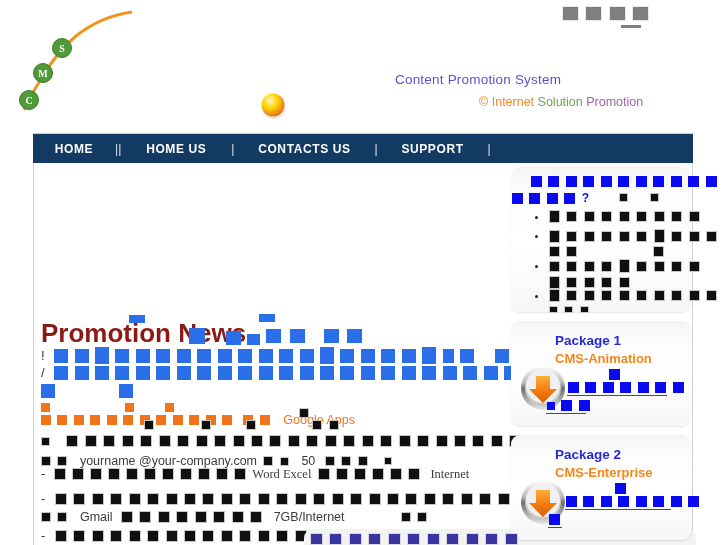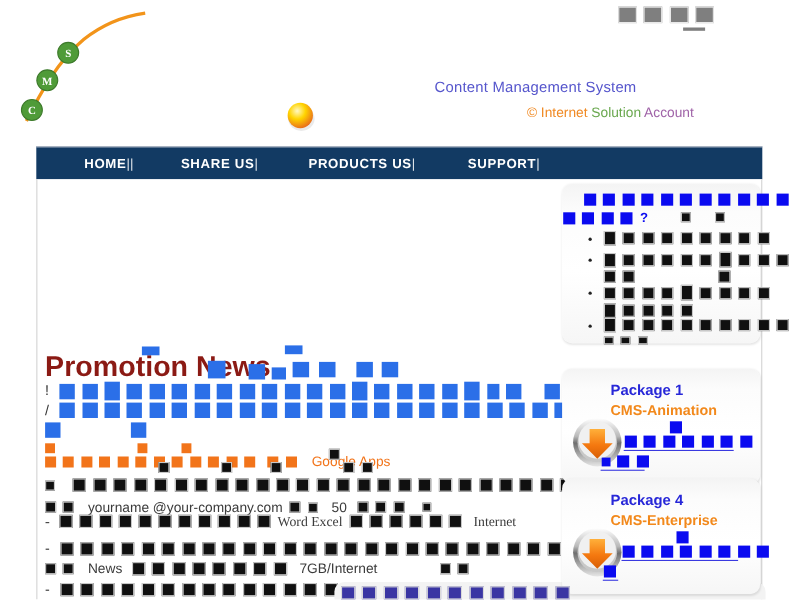--- a/index.html
+++ b/index.html
@@ -44,21 +44,21 @@
   #nav {
     position:absolute; left:33px; top:133px;
     width:660px; height:30px;
     background:#123a63;
     border-top:1px solid #c9ced6;
     display:flex; align-items:center;
     color:#fff;
   }
   .navitem {
     font-size:12px; font-weight:bold; letter-spacing:.6px; color:#ffffff;
-    text-align:right; cursor:pointer; white-space:nowrap;
+    text-align:center; cursor:pointer; white-space:nowrap;
   }
   .navsep { color:#ffffff; font-size:12px; opacity:.85; }
 
   
   #frame {
     position:absolute; left:33px; top:163px; width:660px; height:382px;
     border-left:1px solid #d3d3d3; border-right:1px solid #d3d3d3;
     background:#ffffff;
   }
 
@@ -118,21 +118,21 @@
   #sidebar { position:absolute; left:474px; top:0px; width:186px; height:382px; }
 
   .sbox {
     position:absolute; left:3px; width:180px;
     background:linear-gradient(#f4f4f4 0%, #fcfcfc 18%, #ffffff 55%, #f6f6f6 100%);
     border-radius:9px;
     box-shadow:0 1px 2px rgba(0,0,0,.10);
   }
 
   #box-faq   { top:4px;   height:145px; }
-  #box-pkg1  { top:172px; height:105px; }
+  #box-pkg1  { top:158px; height:105px; }
   #box-pkg2  { top:272px; height:105px; }
 
   .pkg-title { position:absolute; left:44px; font-size:13.5px; font-weight:bold; color:#2727d8; white-space:nowrap;}
   .pkg-sub   { position:absolute; left:44px; font-size:13px; font-weight:bold; color:#f2881a; white-space:nowrap;text-align:right;}
 
   .dlbtn { position:absolute; left:9px; width:46px; height:46px; }
 
   
   #bottom-box {
     position:absolute; left:270px; top:366px; width:392px; height:18px;
@@ -170,37 +170,37 @@
   </div>
 
   <div id="topbar-blocks">
     <span class="gblk"></span>
     <span class="gblk"></span>
     <span class="gblk"></span>
     <span class="gblk"></span>
   </div>
   <div id="topbar-underline"></div>
 
-  <div id="tagline">Content Management System</div>
+  <div id="tagline">Content Promotion System</div>
 
   <div id="bss">
     <span class="c">©</span>
     <span class="biz">Internet</span>
     <span class="sol">Solution</span>
-    <span class="srv">Account</span>
+    <span class="srv">Promotion</span>
   </div>
 </div>
 
 <div id="nav">
   <span class="navitem" style="width:82px">HOME</span>
   <span class="navsep">|</span>
   <span class="navsep">|</span>
-  <span class="navitem" style="width:110px">SHARE US</span>
+  <span class="navitem" style="width:110px">HOME US</span>
   <span class="navsep">|</span>
-  <span class="navitem" style="width:140px">PRODUCTS US</span>
+  <span class="navitem" style="width:140px">CONTACTS US</span>
   <span class="navsep">|</span>
   <span class="navitem" style="width:110px">SUPPORT</span>
   <span class="navsep">|</span>
 </div>
 
 <div id="frame">
 
   <div id="main">
 
     <div id="promo-title">Promotion News</div>
@@ -421,21 +421,21 @@
       <span class="blk b-blk" style="width:12px;height:12px;margin-right:2px;"></span>
       <span class="blk b-blk" style="width:12px;height:12px;margin-right:2px;"></span>
       <span class="blk b-blk" style="width:12px;height:12px;margin-right:2px;"></span>
       <span class="blk b-blk" style="width:12px;height:12px;margin-right:2px;"></span>
       <span class="blk b-blk" style="width:12px;height:12px;"></span>
     </div>
 
     <div class="line" style="left:7px; top:348px;">
       <span class="blk b-blk" style="width:10px;height:10px;margin-right:2px;"></span>
       <span class="blk b-blk" style="width:10px;height:10px;margin-right:8px;"></span>
-      <span class="txt">News</span>
+      <span class="txt">Gmail</span>
       <span class="blk b-blk" style="width:12px;height:12px;margin-left:4px;margin-right:2px;"></span>
       <span class="blk b-blk" style="width:12px;height:12px;margin-right:2px;"></span>
       <span class="blk b-blk" style="width:12px;height:12px;margin-right:2px;"></span>
       <span class="blk b-blk" style="width:12px;height:12px;margin-right:2px;"></span>
       <span class="blk b-blk" style="width:12px;height:12px;margin-right:2px;"></span>
       <span class="blk b-blk" style="width:12px;height:12px;margin-right:2px;"></span>
       <span class="blk b-blk" style="width:12px;height:12px;margin-right:2px;"></span>
       <span class="blk b-blk" style="width:12px;height:12px;margin-right:7px;"></span>
       <span class="txt">7GB/Internet</span>
       <span class="blk b-blk" style="width:10px;height:10px;margin-left:52px;margin-right:2px;"></span>
@@ -631,21 +631,21 @@
       <div style="position:absolute;left:56px;top:74px;width:100px;height:1px;background:#3a3ae0;"></div>
       <div class="line" style="left:36px; top:79px;">
         <span class="blk b-pureblue" style="width:8px;height:8px;margin-right:2px;"></span>
         <span class="blk b-pureblue" style="width:11px;height:11px;margin-right:2px;"></span>
         <span class="blk b-pureblue" style="width:11px;height:11px;"></span>
       </div>
       <div style="position:absolute;left:35px;top:92px;width:40px;height:1px;background:#3a3ae0;"></div>
     </div>
 
     <div class="sbox" id="box-pkg2">
-      <div class="pkg-title" style="top:12px;">Package 4</div>
+      <div class="pkg-title" style="top:12px;">Package 2</div>
       <div class="pkg-sub" style="top:30px;">CMS-Enterprise</div>
 
       <svg class="dlbtn" style="top:44px;" viewBox="0 0 46 46">
         <defs>
           <linearGradient id="chrome2" x1="0" y1="0" x2="0" y2="1">
             <stop offset="0%" stop-color="#ffffff"></stop>
             <stop offset="38%" stop-color="#b9b9b9"></stop>
             <stop offset="52%" stop-color="#6e6e6e"></stop>
             <stop offset="100%" stop-color="#e6e6e6"></stop>
           </linearGradient>

